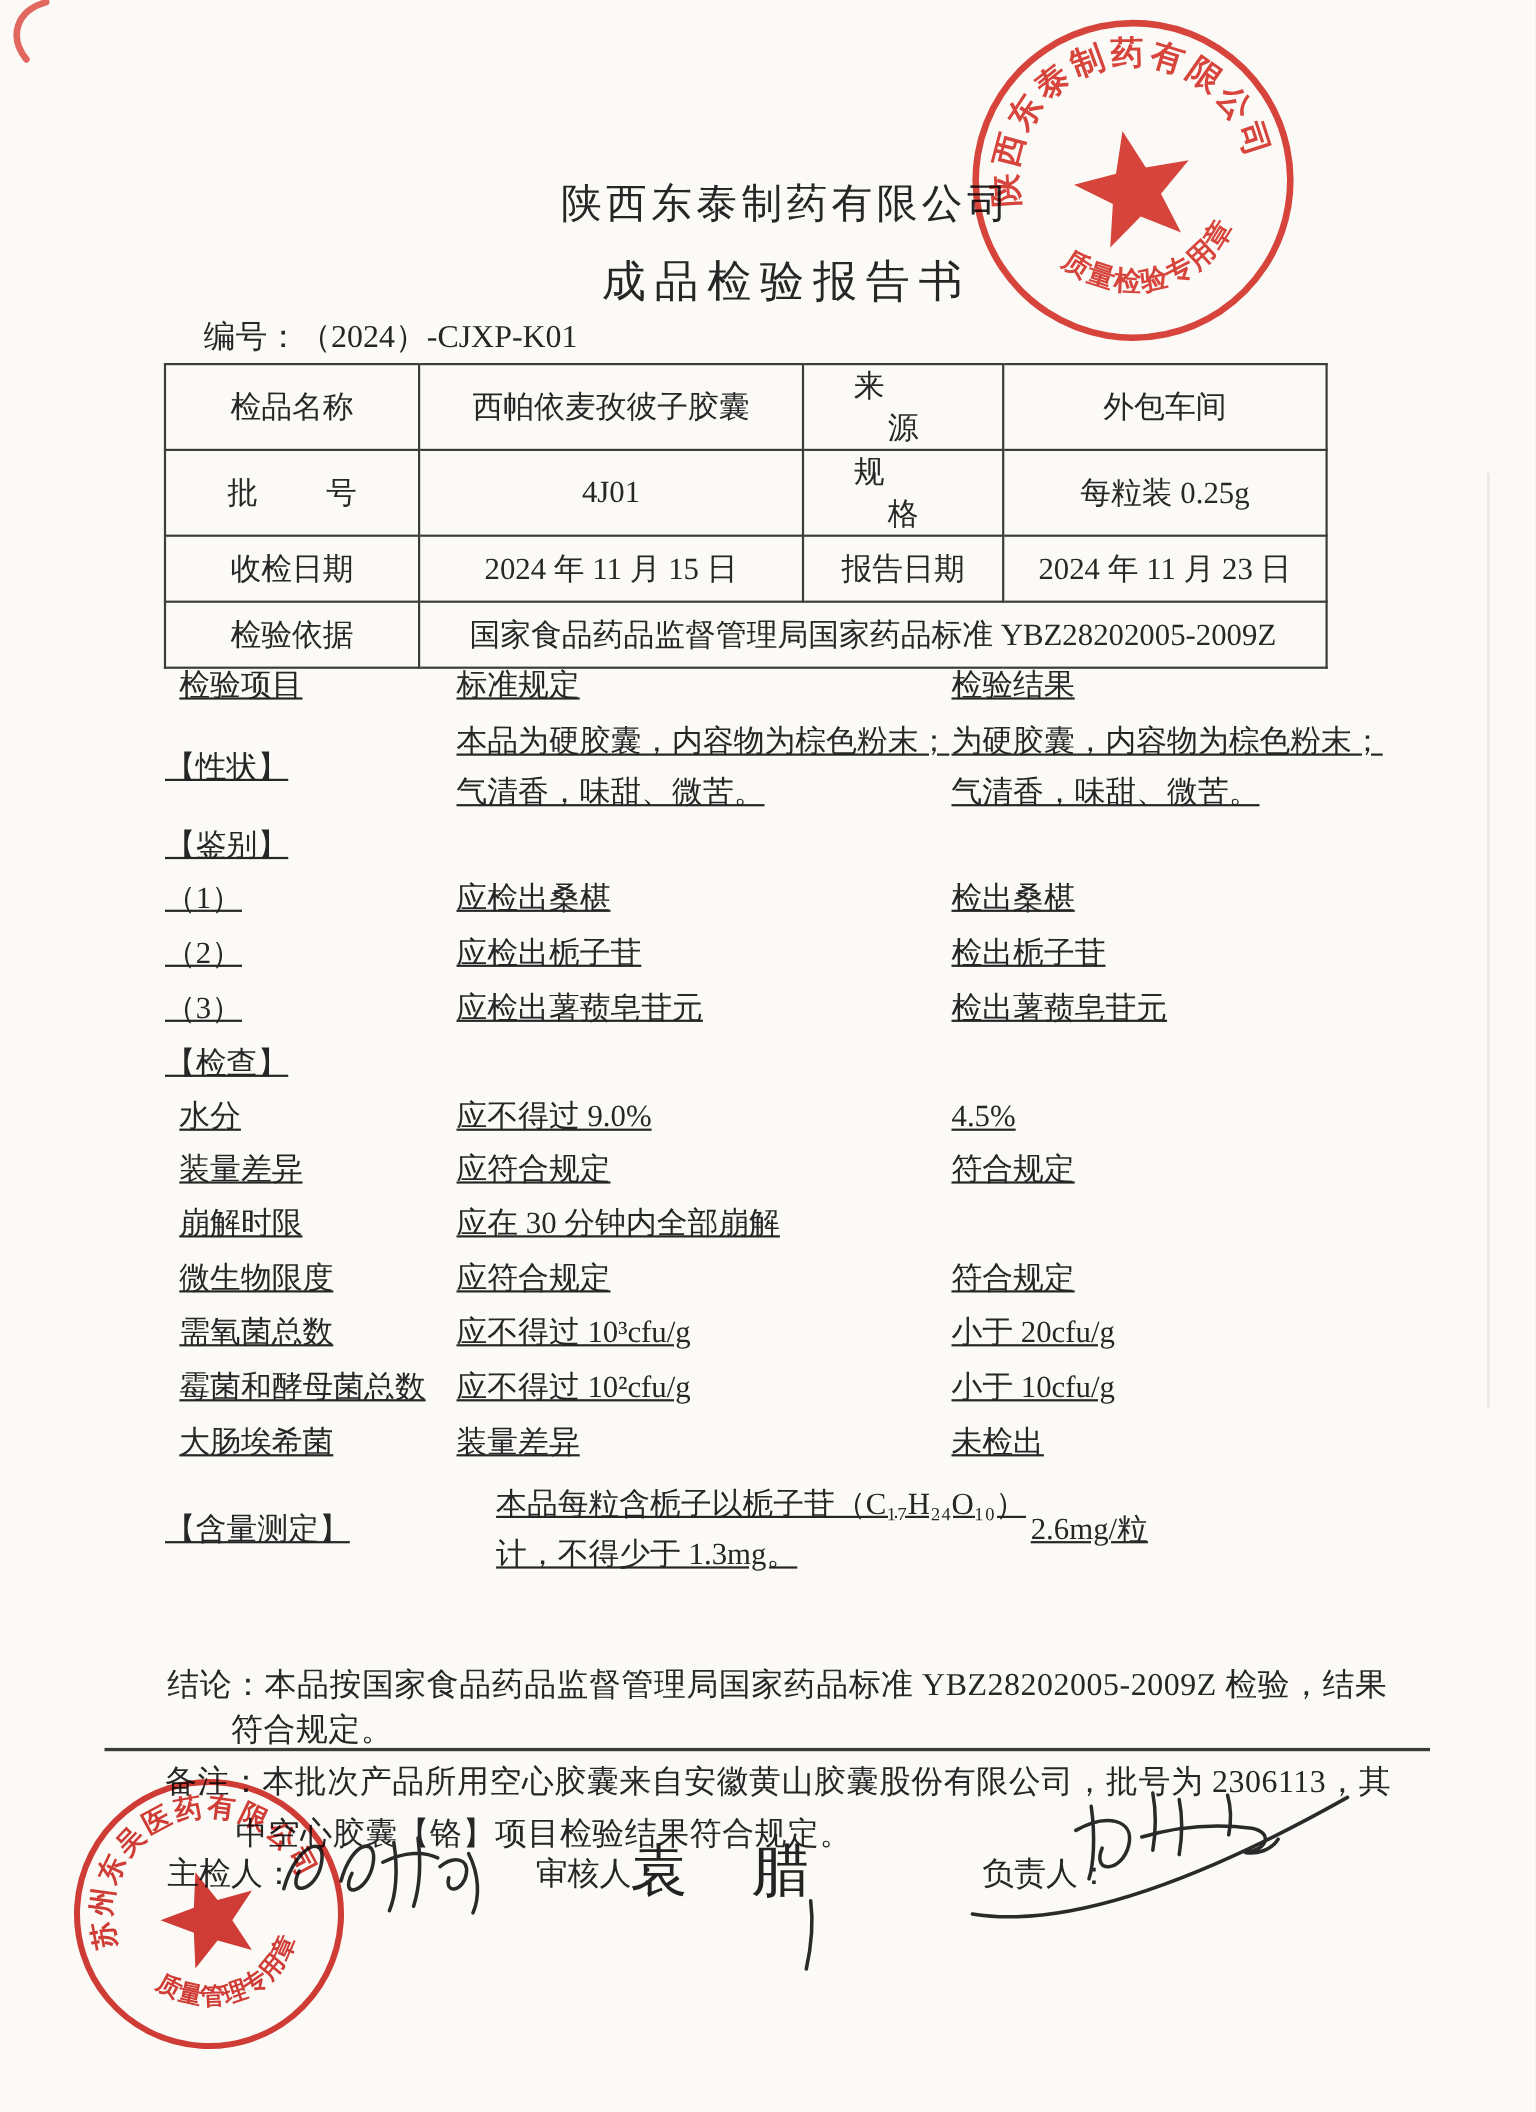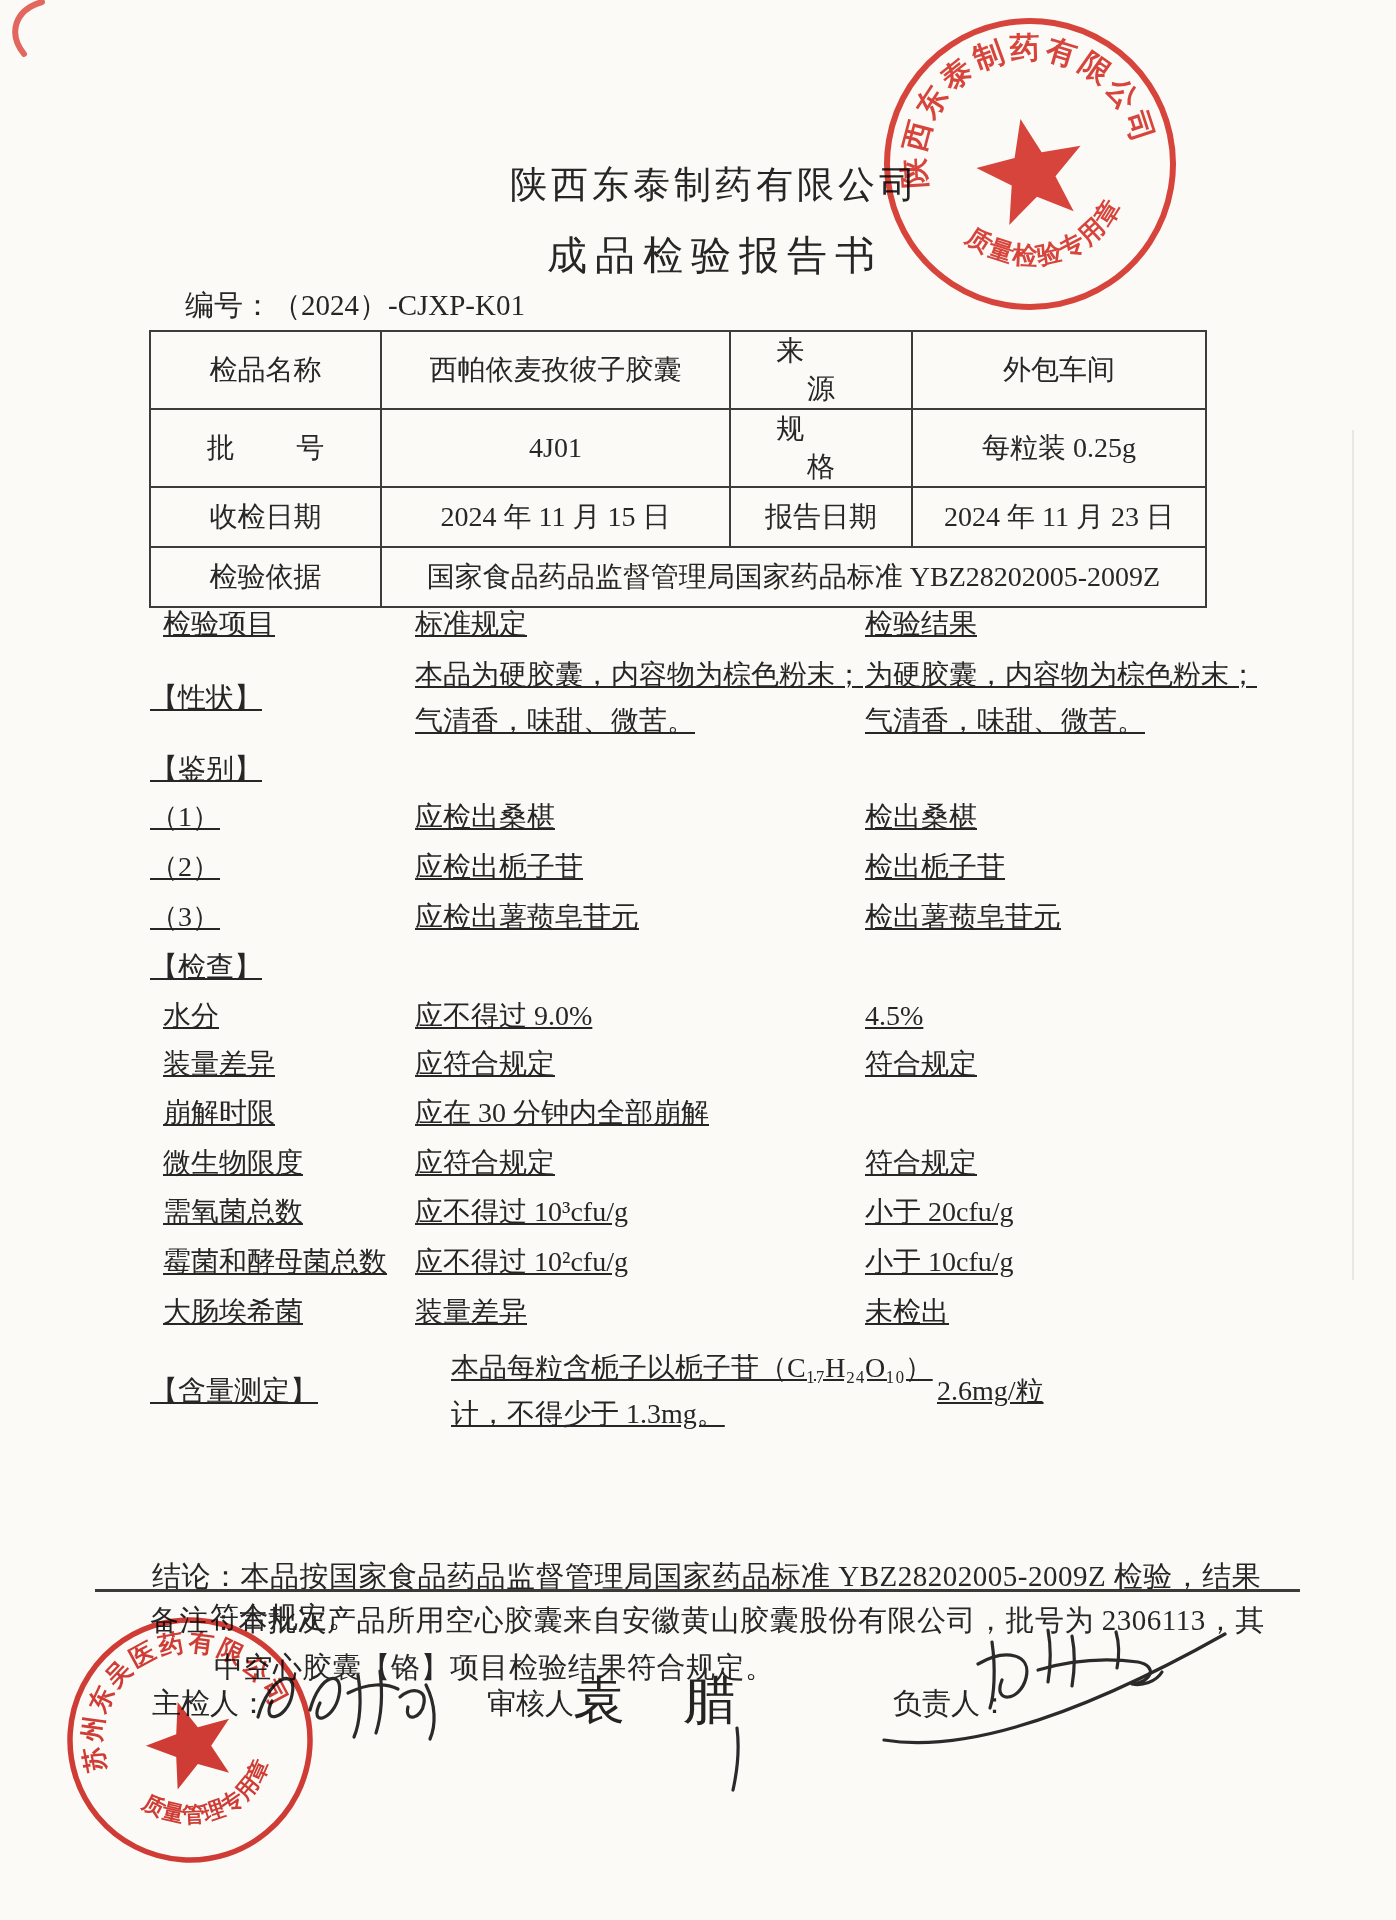--- a/index.html
+++ b/index.html
@@ -24,21 +24,21 @@
   .sp{letter-spacing:2.2em;margin-right:-2.2em;}
   
   .items{position:absolute;left:150px;top:598px;width:1120px;font-size:28px;text-decoration:underline;}
   .irow{display:grid;grid-template-columns:265px 450px auto;align-items:center;}
   .c-std,.c-res{white-space:pre;line-height:46px;}
   .c-item{line-height:46px;}
   .pl{padding-left:13px;}
   .h46{height:46px}.h48{height:48px}.h49{height:49px}.h50{height:50px}
   .h52{height:52px}.h96{height:96px}.h100{height:100px;padding-top:8px;box-sizing:border-box;gap:36px;}
   
-  .conclusion{position:absolute;left:152px;top:1512px;font-size:29px;line-height:41px;letter-spacing:.5px;margin-top:44px;}
+  .conclusion{position:absolute;left:152px;top:1512px;font-size:29px;line-height:41px;letter-spacing:.5px;}
   .conclusion .l2{margin-left:58px;}
   .divider{position:absolute;left:95px;top:1589px;width:1205px;height:3px;background:#3a3a3a;}
   .remark{position:absolute;left:150px;top:1597px;font-size:29px;line-height:47px;letter-spacing:.5px;}
   .remark .l2{margin-left:64px;}
   
   .siglabel{position:absolute;top:1684px;font-size:29px;}
   .sig-inspector-label{left:152px;}
   .sig-reviewer-label{left:487px;}
   .sig-director-label{left:893px;}
   .sigsvg{position:absolute;}

